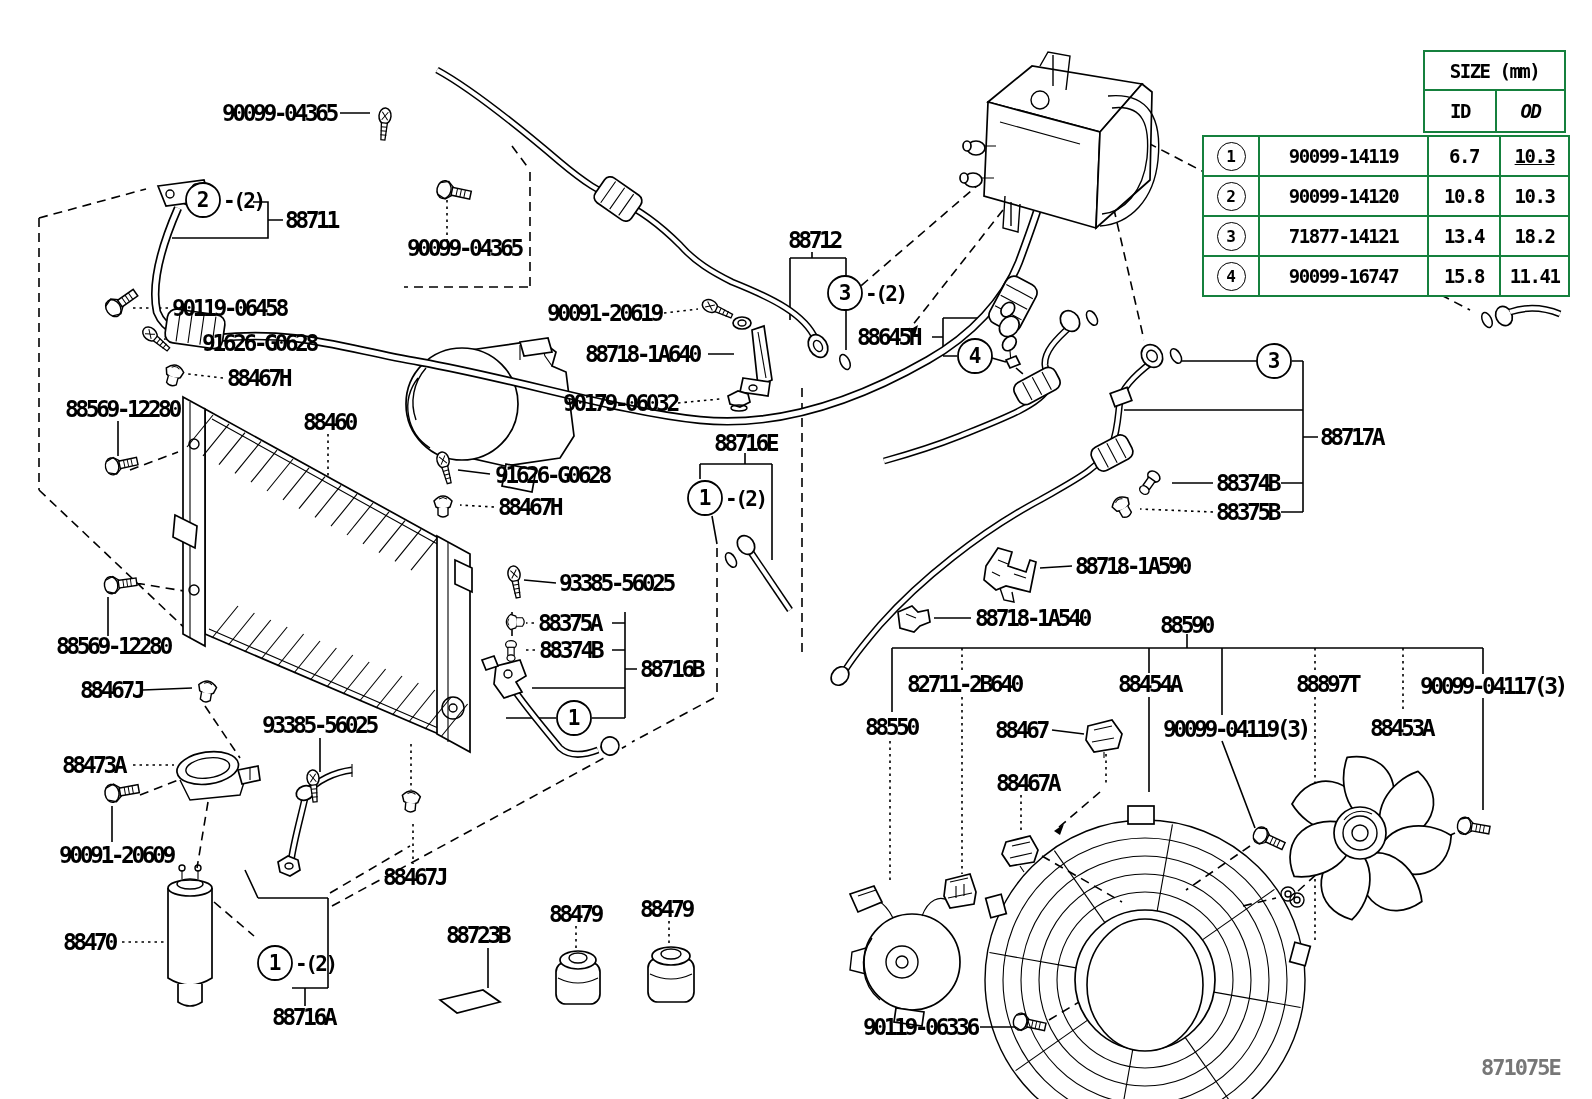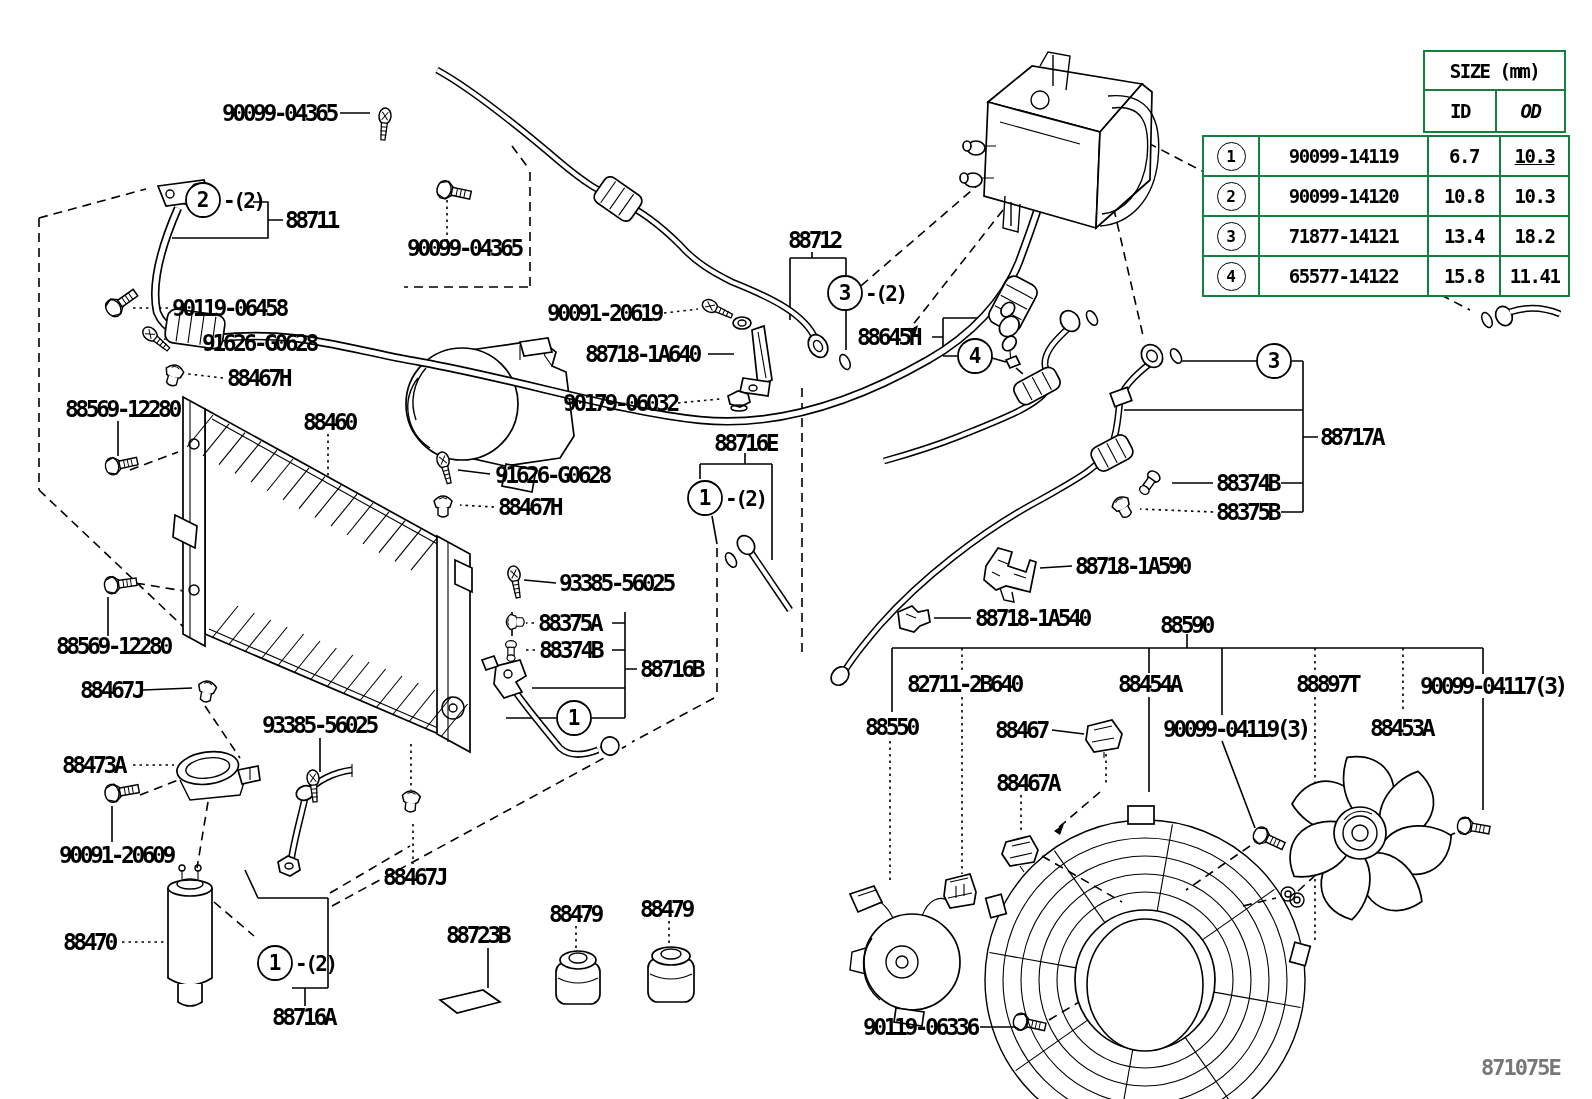--- a/index.html
+++ b/index.html
@@ -571,21 +571,21 @@
       <td>10.3</td>
     </tr>
     <tr>
       <td style="height:38px;"><span class="circ">3</span></td>
       <td>71877-14121</td>
       <td>13.4</td>
       <td>18.2</td>
     </tr>
     <tr>
       <td style="height:38px;"><span class="circ">4</span></td>
-      <td>65577-14122</td>
+      <td>90099-16747</td>
       <td>15.8</td>
       <td>11.41</td>
     </tr>
   </tbody>
       </table>
 </div>
 
 </div>
 
 </body></html>

